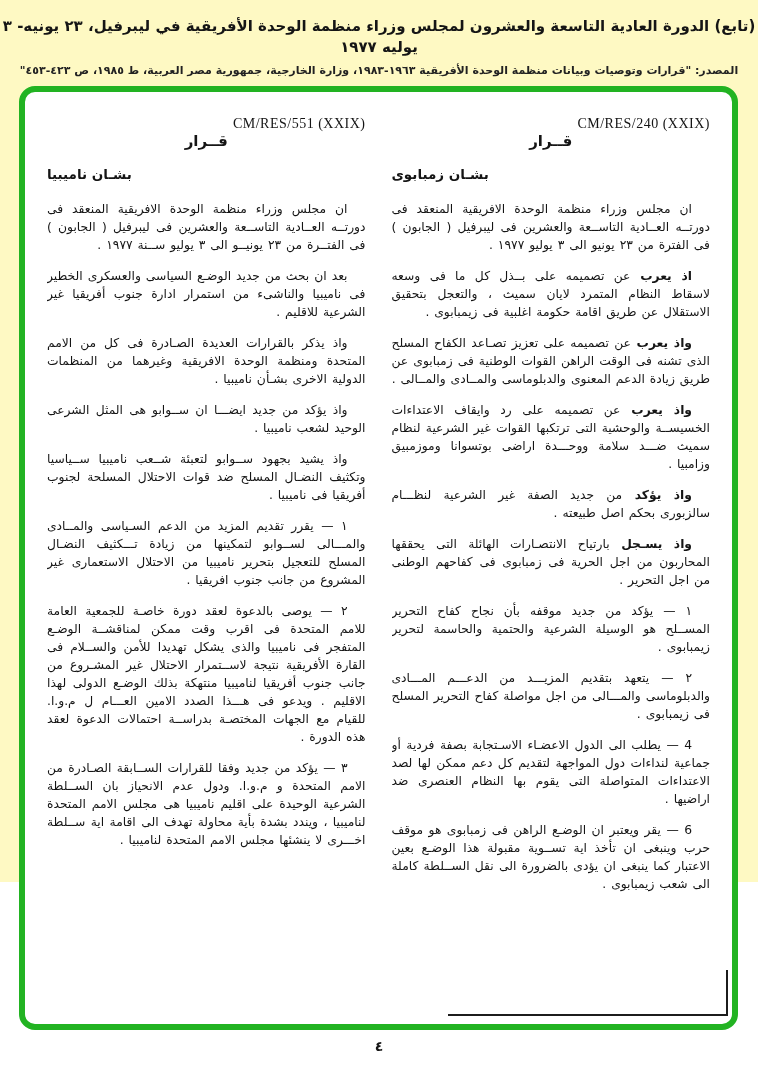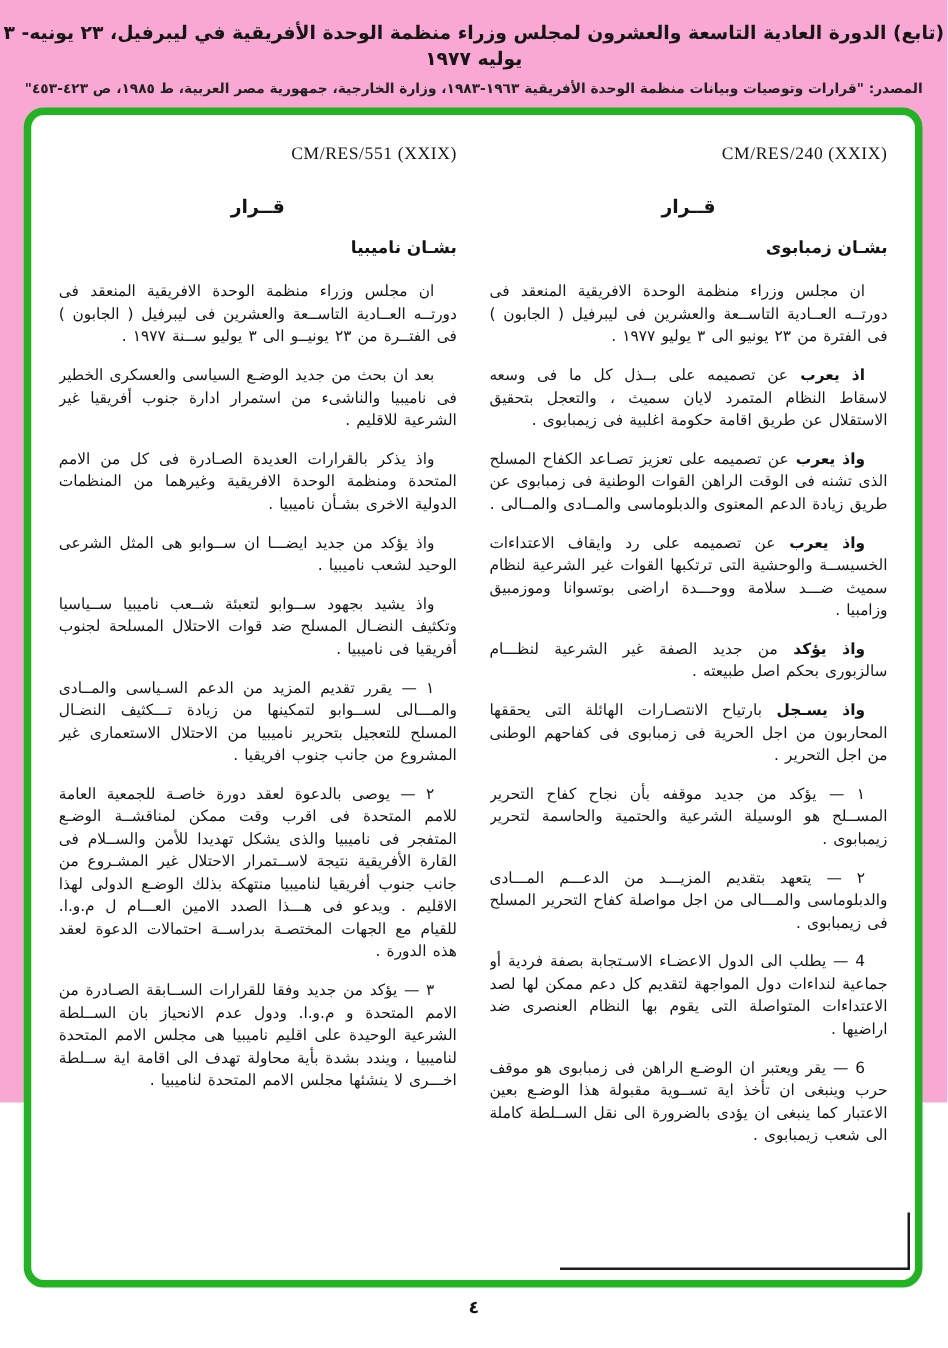--- a/index.html
+++ b/index.html
@@ -10,21 +10,21 @@
     height: 1078px;
     font-family: "DejaVu Sans", sans-serif;
     color: #151515;
     overflow: hidden;
     position: relative;
   }
   .page {
     position: relative;
     width: 758px;
     height: 882px;
-    background: #f9a8d4;
+    background: #fef9c3;
   }
   
   .header {
     direction: rtl;
     text-align: center;
     padding-top: 16px;
   }
   .header-line1 {
     font-size: 15px;
     font-weight: bold;
@@ -86,24 +86,23 @@
     font-family: "Liberation Serif", "DejaVu Serif", serif;
     font-size: 14px;
     letter-spacing: 0.5px;
     margin-top: 8px;
     white-space: nowrap;
   }
   .res-title {
     text-align: center;
     font-weight: bold;
     font-size: 15px;
-    margin-top: 24px;
   }
   .res-subtitle {
-    text-align: right;
+    text-align: left;
     font-weight: bold;
     font-size: 13.5px;
     margin-top: 16px;
     margin-bottom: 18px;
   }
   .paras {
     direction: rtl;
     text-align: justify;
   }
   .paras p.para {

